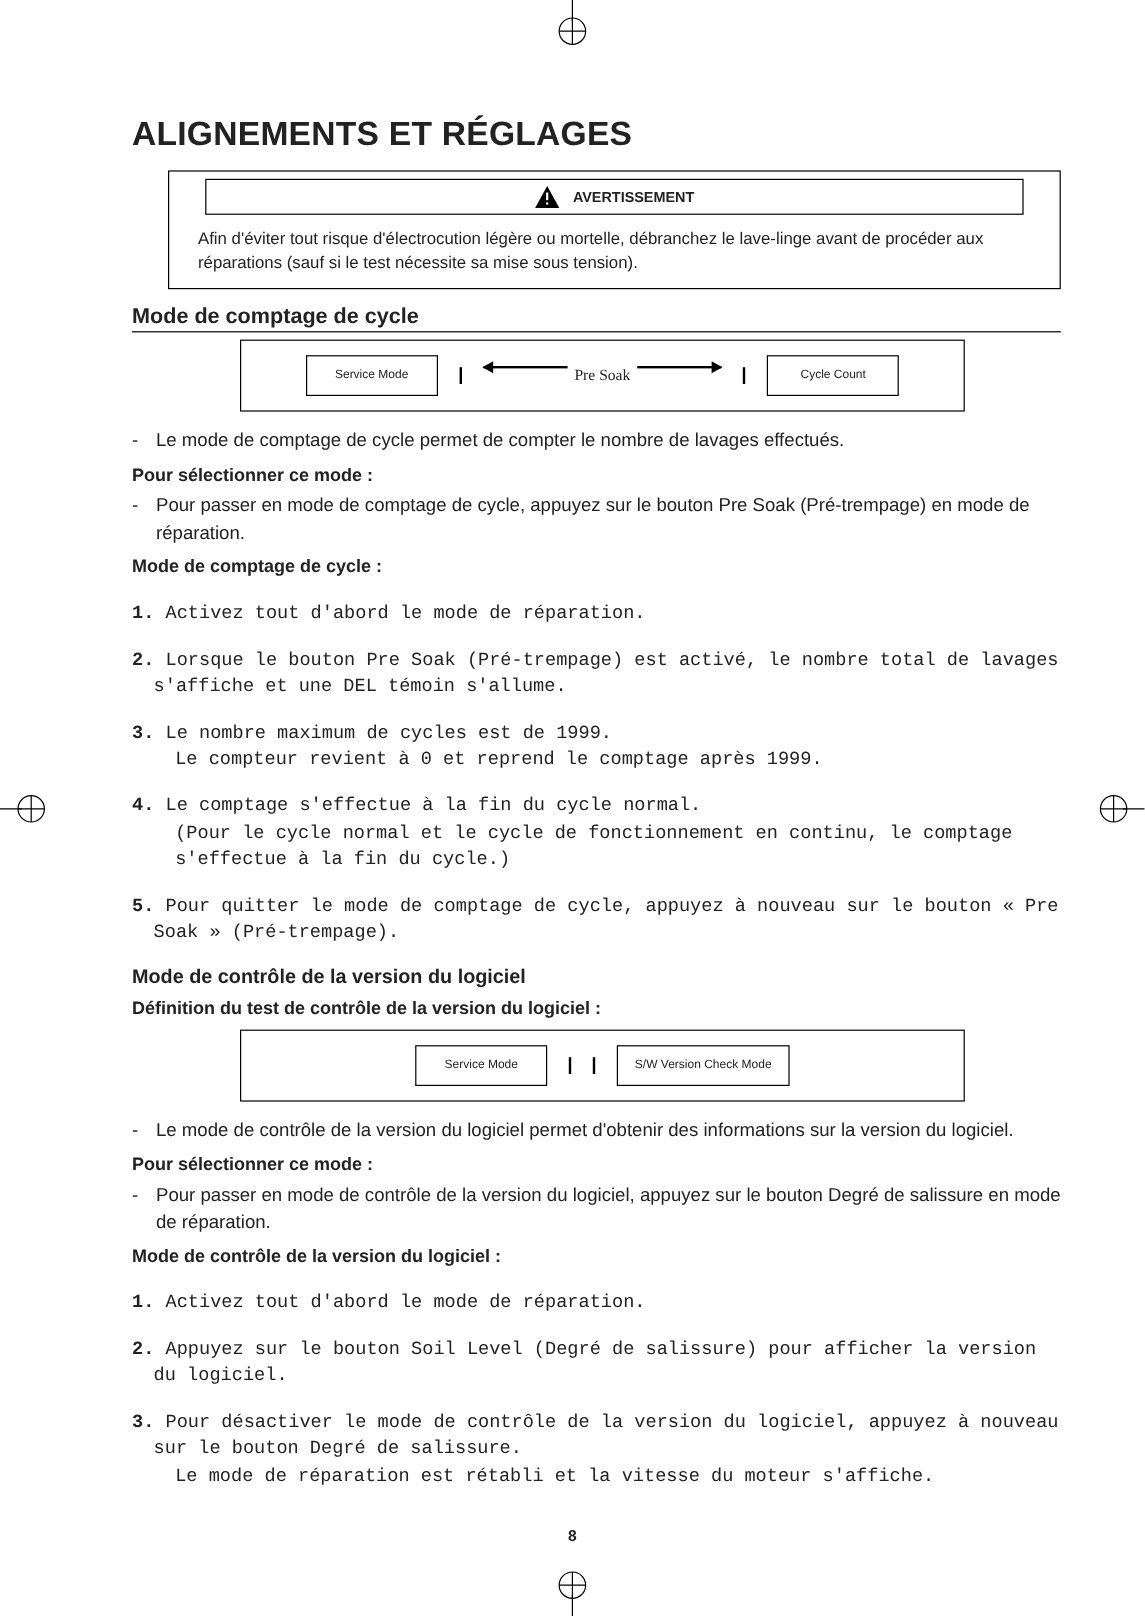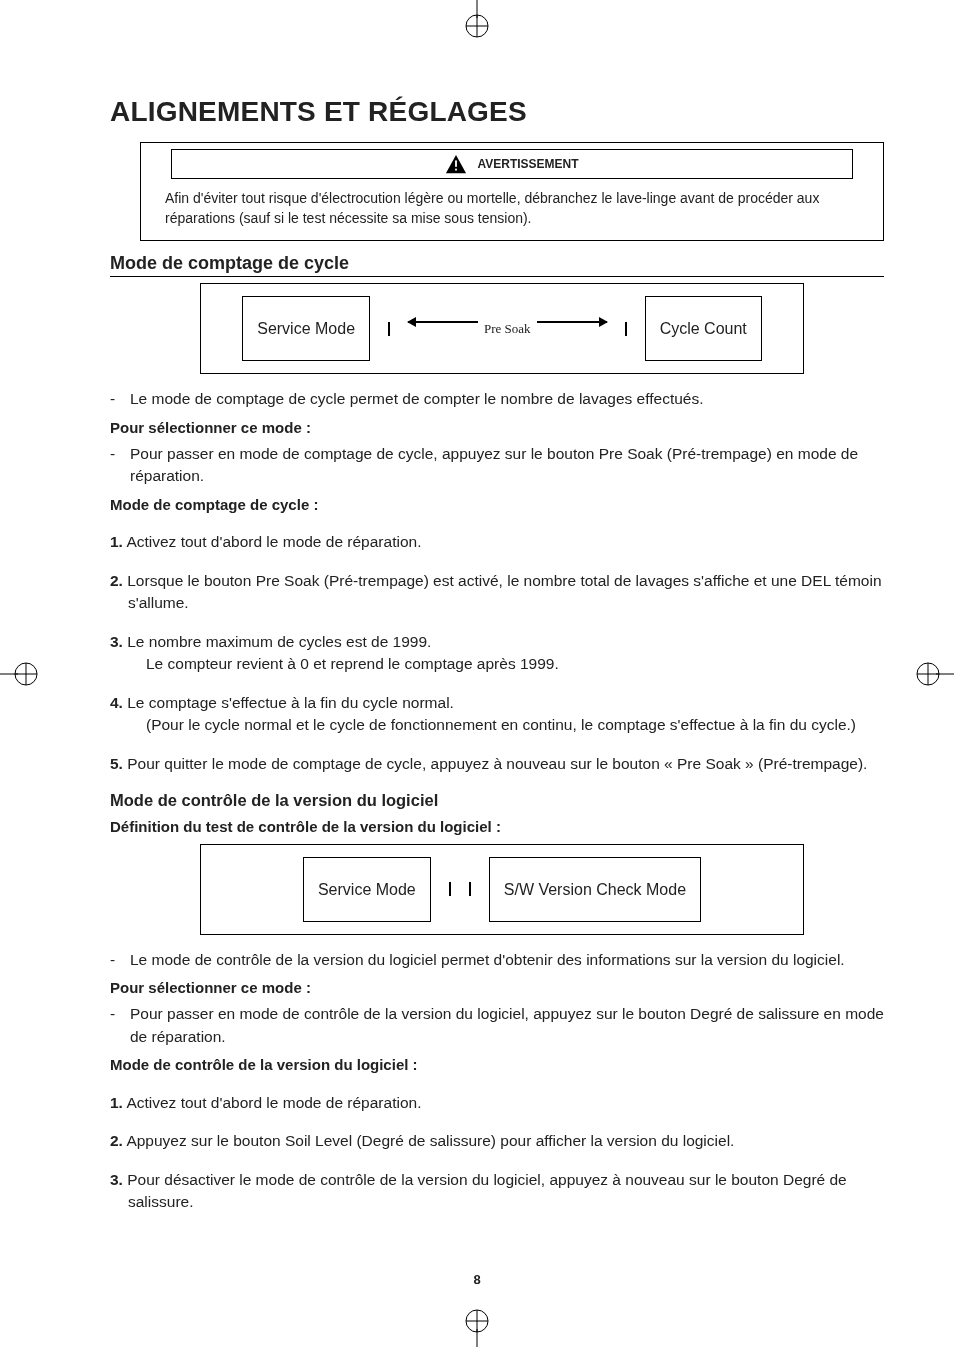--- a/index.html
+++ b/index.html
@@ -94,22 +94,22 @@
       border: 1px solid #000;
       margin: 6px 80px 14px 90px;
       padding: 12px 16px;
       display: flex;
       align-items: center;
       justify-content: center;
       gap: 18px;
     }
     .diagram-box {
       border: 1px solid #000;
-      padding: 22px 14px;
-      font-size: 16px;
+      padding: 10px 14px;
+      font-size: 10px;
       text-align: center;
       min-width: 110px;
       line-height: 1.2;
     }
     .arrow-group {
       display: flex;
       align-items: flex-start;
       gap: 6px;
       font-size: 13px;
       font-family: Liberation Serif, serif;
@@ -158,20 +158,21 @@
       margin: 2px 0;
     }
     .para-list .dash-item .dash {
       flex-shrink: 0;
       width: 12px;
     }
     .numbered {
       margin: 16px 0;
       padding-left: 18px;
       text-indent: -18px;
+      font-family: Liberation Mono, monospace;
     }
     .numbered .num {
       font-weight: 700;
     }
     .numbered .continued {
       display: block;
       padding-left: 18px;
       text-indent: 0;
     }
     .section-heading2 {
@@ -307,18 +308,18 @@
       <span class="dash">-</span>
       <span>Pour passer en mode de contrôle de la version du logiciel, appuyez sur le bouton Degré de salissure en mode de réparation.</span>
     </div>
 
     <div class="sub-heading">Mode de contrôle de la version du logiciel :</div>
 
     <div class="numbered"><span class="num">1.</span> <span>Activez tout d'abord le mode de réparation.</span></div>
 
     <div class="numbered"><span class="num">2.</span> <span>Appuyez sur le bouton Soil Level (Degré de salissure) pour afficher la version du logiciel.</span></div>
 
-    <div class="numbered"><span class="num">3.</span> <span>Pour désactiver le mode de contrôle de la version du logiciel, appuyez à nouveau sur le bouton Degré de salissure.</span></div>
+    <div class="numbered"><span class="num">3.</span> <span>Pour désactiver le mode de contrôle de la version du logiciel, appuyez à nouveau sur le bouton Degré de salissure.</span><span class="continued">Le mode de réparation est rétabli et la vitesse du moteur s'affiche.</span></div>
   </div>
 
 </div>
 
 <div class="page-number">8</div>
 
 </body></html>

